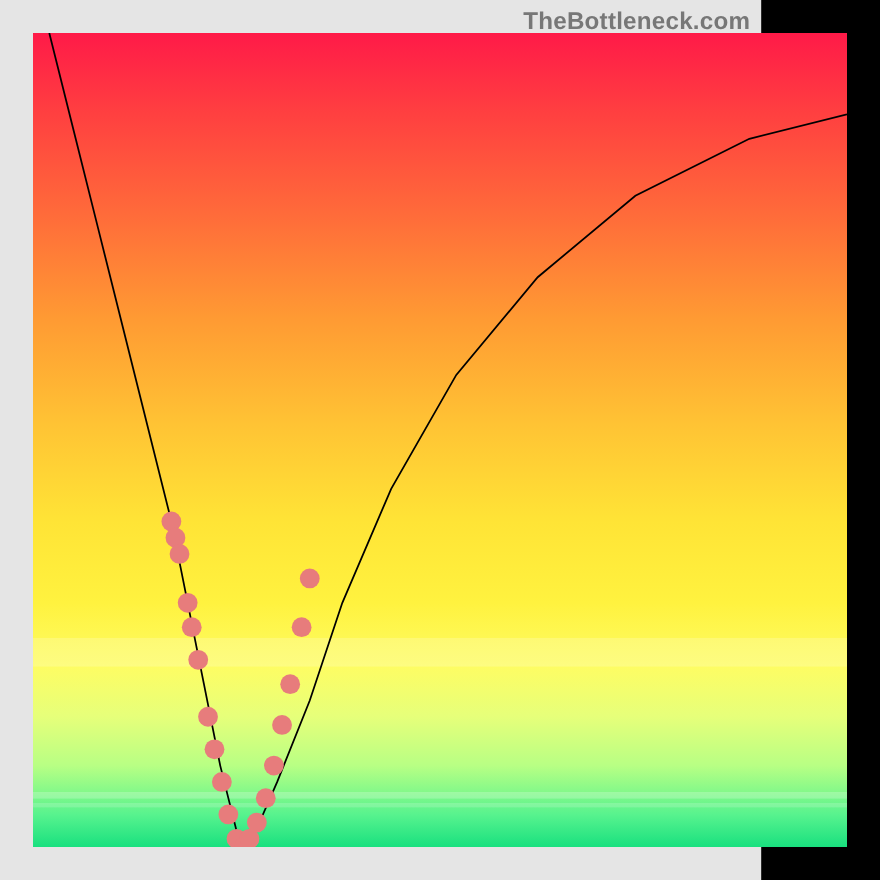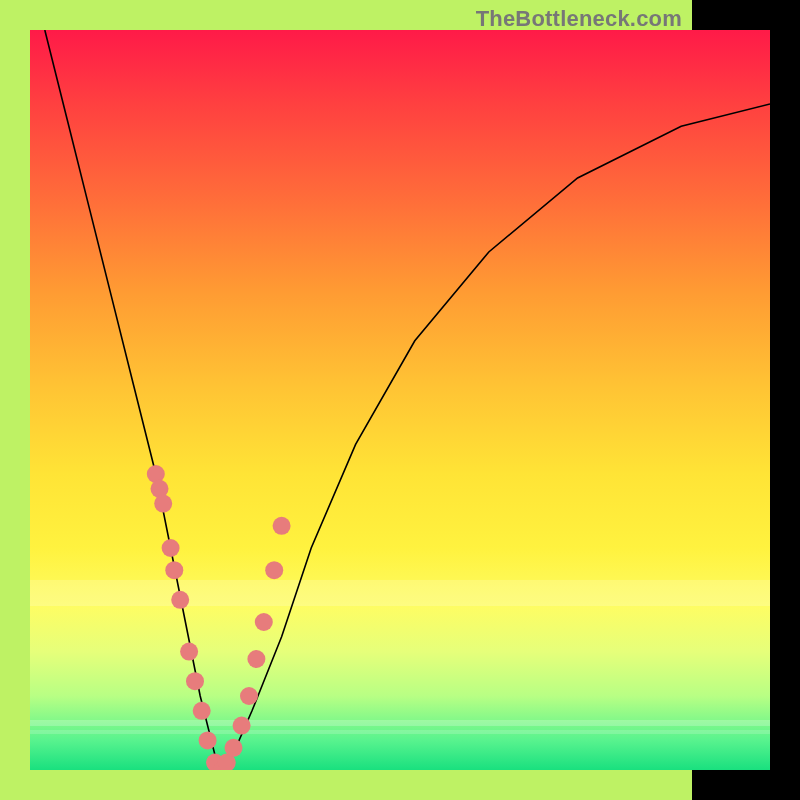--- a/index.html
+++ b/index.html
@@ -8,21 +8,21 @@
     width: 800px;
     height: 800px;
     background: #000;
     font-family: Arial, Helvetica, sans-serif;
     overflow: hidden;
   }
   .frame {
     position: relative;
     width: 692px;
     height: 800px;
-    background: #bef264;
+    background: #e5e5e5;
   }
   .plot-area {
     position: absolute;
     left: 30px;
     top: 30px;
     width: 740px;
     height: 740px;
     background: linear-gradient(to bottom,
       #ff1a48 0%,
       #ff4040 10%,

